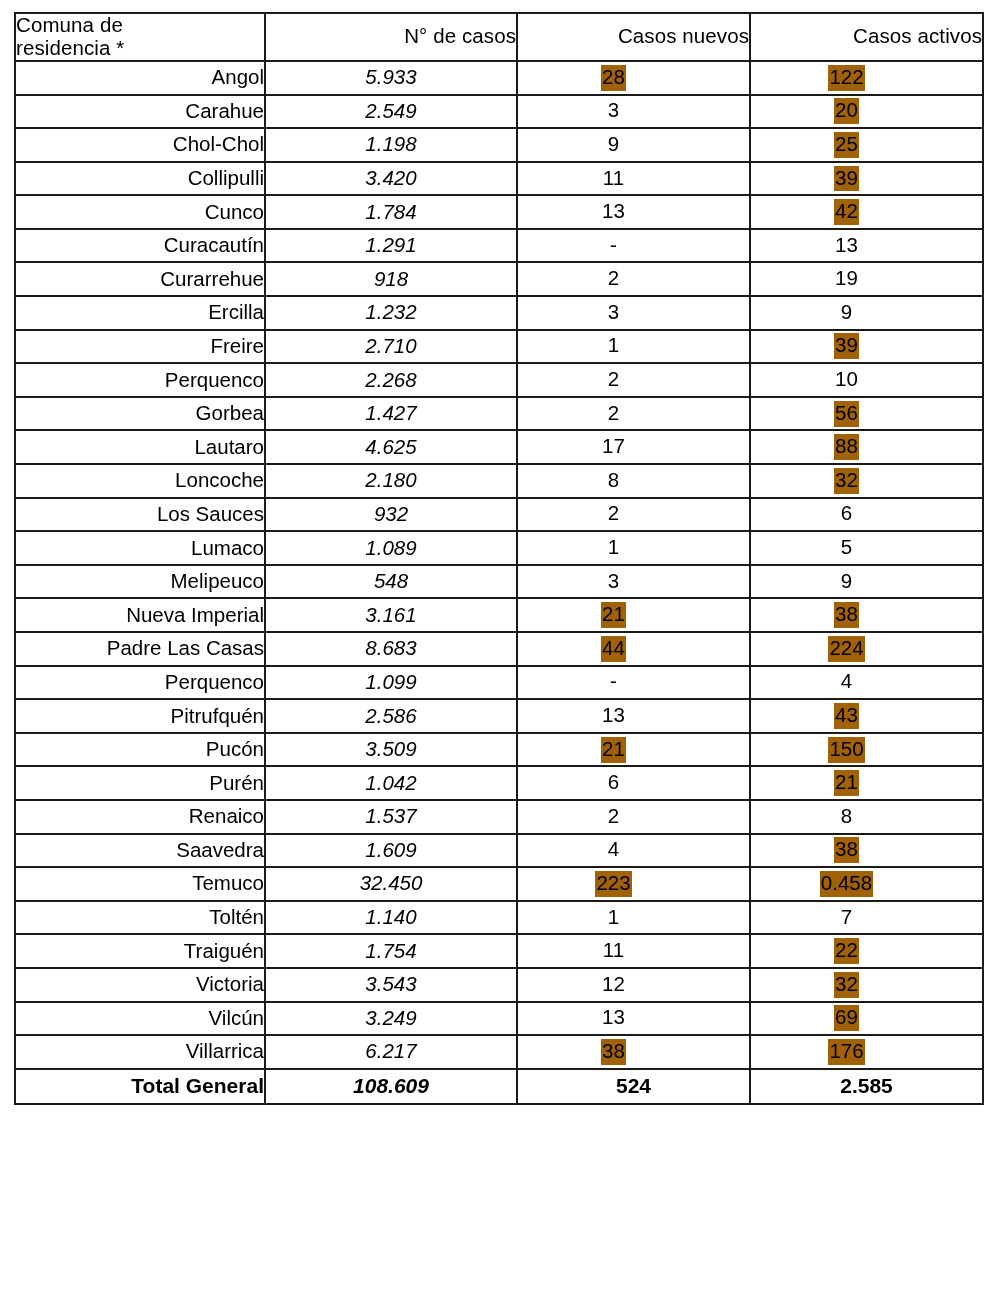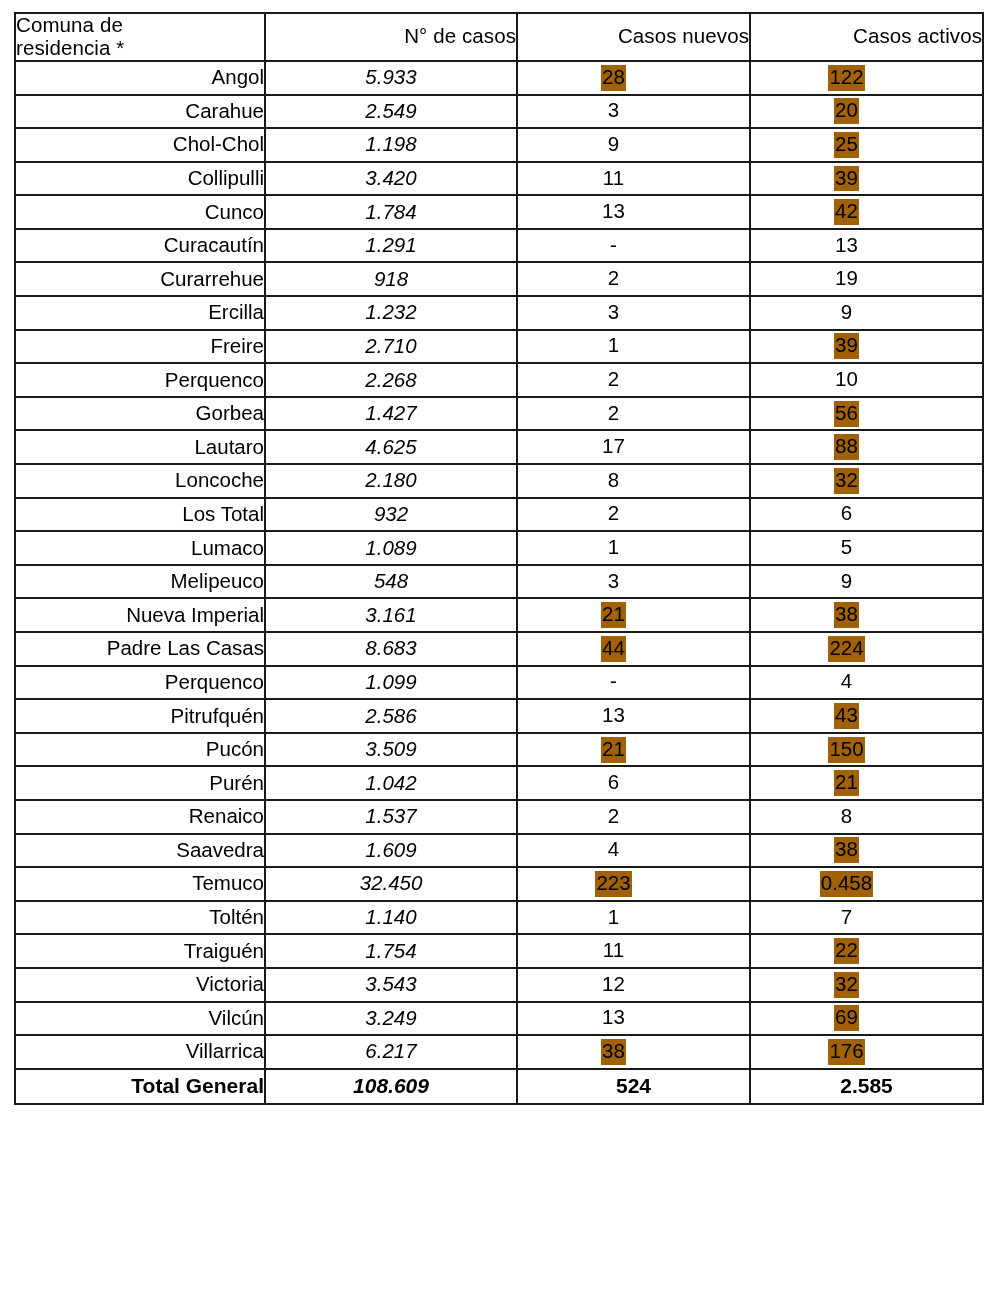--- a/index.html
+++ b/index.html
@@ -197,21 +197,21 @@
           <td class="nuevos"><span class="val">17</span></td>
           <td class="activos"><span class="val hi">88</span></td>
         </tr>
         <tr>
           <td class="comuna">Loncoche</td>
           <td class="casos">2.180</td>
           <td class="nuevos"><span class="val">8</span></td>
           <td class="activos"><span class="val hi">32</span></td>
         </tr>
         <tr>
-          <td class="comuna">Los Total</td>
+          <td class="comuna">Los Sauces</td>
           <td class="casos">932</td>
           <td class="nuevos"><span class="val">2</span></td>
           <td class="activos"><span class="val">6</span></td>
         </tr>
         <tr>
           <td class="comuna">Lumaco</td>
           <td class="casos">1.089</td>
           <td class="nuevos"><span class="val">1</span></td>
           <td class="activos"><span class="val">5</span></td>
         </tr>

